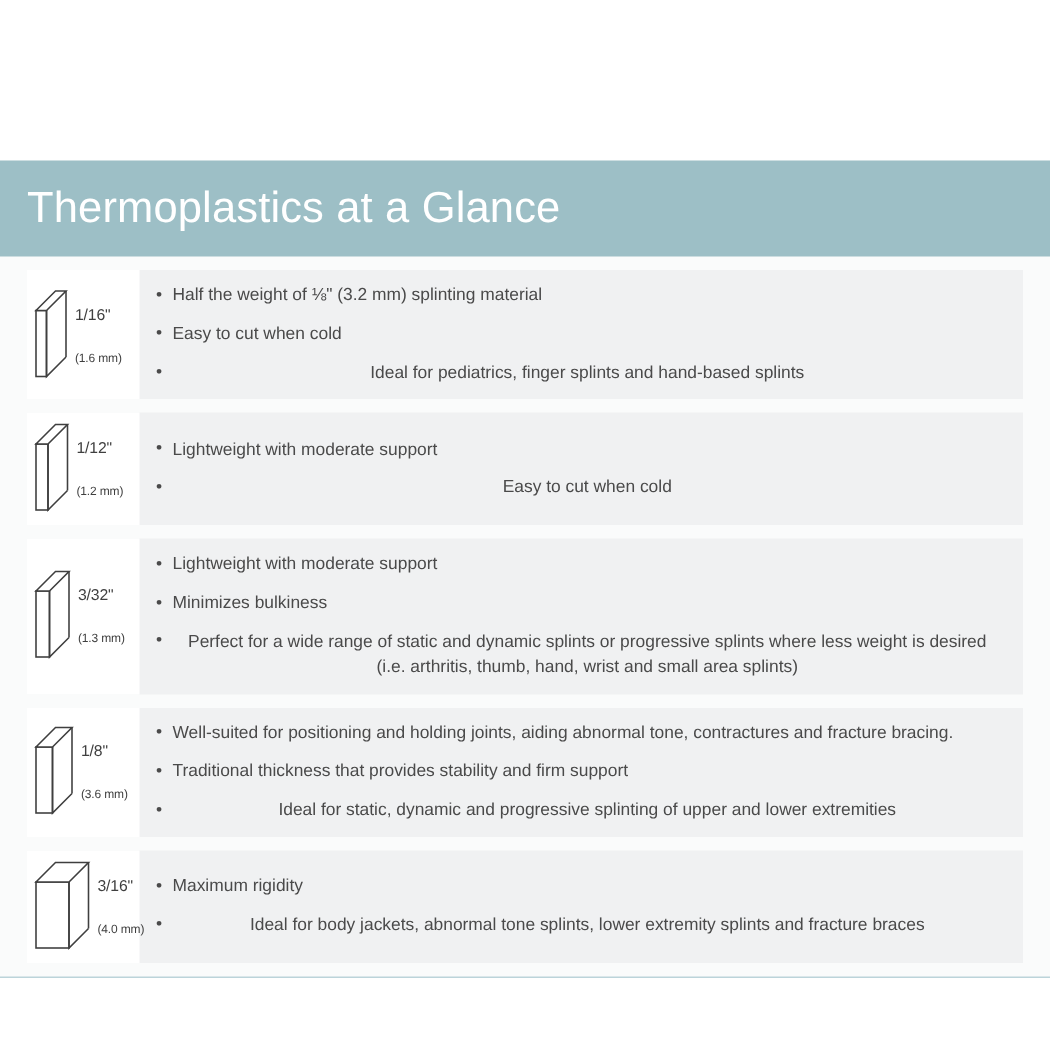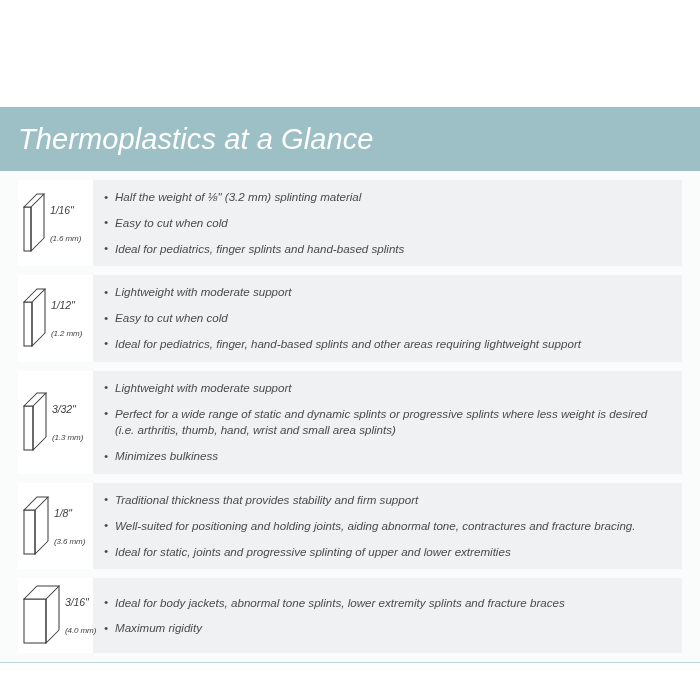--- a/index.html
+++ b/index.html
@@ -23,21 +23,20 @@
   
   .card {
     position: absolute;
     left: 0;
     top: 107px;
     width: 700px;
     background: #fafbfb;
     border-bottom: 1px solid #bcd4da;
     box-sizing: border-box;
     padding-bottom: 9px;
-    font-style: italic;
   }
 
   
   .header-bar {
     background: #9dbfc6;
     height: 64px;
     display: flex;
     align-items: center;
     padding: 0 0 0 18px;
     box-sizing: border-box;
@@ -126,21 +125,21 @@
 
   .bullet-item {
     position: relative;
     padding-left: 12px;
     margin: 0 0 9px 0;
     font-size: 11.6px;
     color: #4a4a4a;
     line-height: 1.45;
   }
 
-  .bullet-item:last-child { margin-bottom: 0; }
+  .bullet-item:last-child { margin-bottom: 0; text-align: center; }
 
   .bullet-item::before {
     content: "\2022";
     position: absolute;
     left: 1px;
     top: -0.5px;
     font-size: 11.6px;
     color: #4a4a4a;
     line-height: 1.45;
   }
@@ -191,21 +190,20 @@
               <div class="dim">
                 <div class="dim-in">1/12"</div>
                 <div class="dim-mm">(1.2 mm)</div>
               </div>
             </div>
           </div>
           <div class="content-cell">
             <ul class="bullet-list">
               <li class="bullet-item">Lightweight with moderate support</li>
               <li class="bullet-item">Easy to cut when cold</li>
-              <li class="bullet-item">Ideal for pediatrics, finger, hand-based splints and other areas requiring lightweight support</li>
             </ul>
           </div>
         </div>
         <div class="row">
           <div class="icon-cell">
             <div class="icon-wrap">
               <svg class="slab-svg" width="28" height="63" viewBox="0 0 28 63" xmlns="http://www.w3.org/2000/svg">
                 <rect x="2" y="15" width="9" height="44" stroke="#3f3f3f" stroke-width="1.05" fill="#ffffff" stroke-linejoin="miter"></rect>
                 <path d="M2 15 L15 2 L24 2 L11 15 Z" stroke="#3f3f3f" stroke-width="1.05" fill="#ffffff" stroke-linejoin="miter"></path>
                 <path d="M11 15 L11 59 L24 46" stroke="#3f3f3f" stroke-width="1.05" fill="none" stroke-linejoin="miter"></path>
@@ -213,66 +211,66 @@
               </svg>
               <div class="dim">
                 <div class="dim-in">3/32"</div>
                 <div class="dim-mm">(1.3 mm)</div>
               </div>
             </div>
           </div>
           <div class="content-cell">
             <ul class="bullet-list">
               <li class="bullet-item">Lightweight with moderate support</li>
+              <li class="bullet-item">Minimizes bulkiness</li>
               <li class="bullet-item">Perfect for a wide range of static and dynamic splints or progressive splints where less weight is desired (i.e. arthritis, thumb, hand, wrist and small area splints)</li>
-              <li class="bullet-item">Minimizes bulkiness</li>
             </ul>
           </div>
         </div>
         <div class="row">
           <div class="icon-cell">
             <div class="icon-wrap">
               <svg class="slab-svg" width="30" height="63" viewBox="0 0 30 63" xmlns="http://www.w3.org/2000/svg">
                 <rect x="2" y="15" width="11" height="44" stroke="#3f3f3f" stroke-width="1.05" fill="#ffffff" stroke-linejoin="miter"></rect>
                 <path d="M2 15 L15 2 L26 2 L13 15 Z" stroke="#3f3f3f" stroke-width="1.05" fill="#ffffff" stroke-linejoin="miter"></path>
                 <path d="M13 15 L13 59 L26 46" stroke="#3f3f3f" stroke-width="1.05" fill="none" stroke-linejoin="miter"></path>
                 <path d="M26 2 L26 46" stroke="#3f3f3f" stroke-width="1.05" fill="none" stroke-linejoin="miter"></path>
               </svg>
               <div class="dim">
                 <div class="dim-in">1/8"</div>
                 <div class="dim-mm">(3.6 mm)</div>
               </div>
             </div>
           </div>
           <div class="content-cell">
             <ul class="bullet-list">
+              <li class="bullet-item">Well-suited for positioning and holding joints, aiding abnormal tone, contractures and fracture bracing.</li>
               <li class="bullet-item">Traditional thickness that provides stability and firm support</li>
-              <li class="bullet-item">Well-suited for positioning and holding joints, aiding abnormal tone, contractures and fracture bracing.</li>
-              <li class="bullet-item">Ideal for static, joints and progressive splinting of upper and lower extremities</li>
+              <li class="bullet-item">Ideal for static, dynamic and progressive splinting of upper and lower extremities</li>
             </ul>
           </div>
         </div>
         <div class="row">
           <div class="icon-cell">
             <div class="icon-wrap">
               <svg class="slab-svg" width="41" height="63" viewBox="0 0 41 63" xmlns="http://www.w3.org/2000/svg">
                 <rect x="2" y="15" width="22" height="44" stroke="#3f3f3f" stroke-width="1.05" fill="#ffffff" stroke-linejoin="miter"></rect>
                 <path d="M2 15 L15 2 L37 2 L24 15 Z" stroke="#3f3f3f" stroke-width="1.05" fill="#ffffff" stroke-linejoin="miter"></path>
                 <path d="M24 15 L24 59 L37 46" stroke="#3f3f3f" stroke-width="1.05" fill="none" stroke-linejoin="miter"></path>
                 <path d="M37 2 L37 46" stroke="#3f3f3f" stroke-width="1.05" fill="none" stroke-linejoin="miter"></path>
               </svg>
               <div class="dim">
                 <div class="dim-in">3/16"</div>
                 <div class="dim-mm">(4.0 mm)</div>
               </div>
             </div>
           </div>
           <div class="content-cell">
             <ul class="bullet-list">
+              <li class="bullet-item">Maximum rigidity</li>
               <li class="bullet-item">Ideal for body jackets, abnormal tone splints, lower extremity splints and fracture braces</li>
-              <li class="bullet-item">Maximum rigidity</li>
             </ul>
           </div>
         </div>
       </div>
 
   </div>
 </div>
 
 </body></html>

